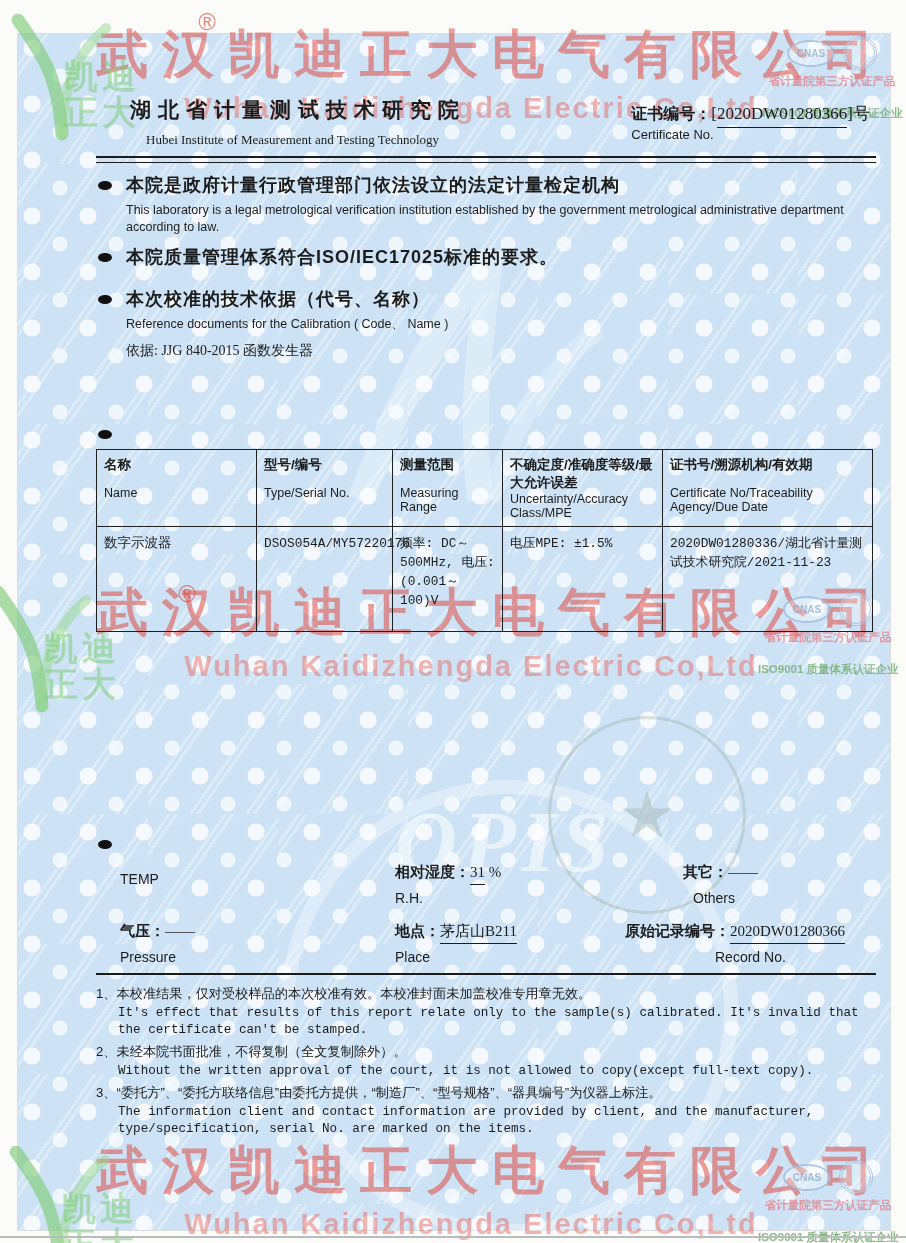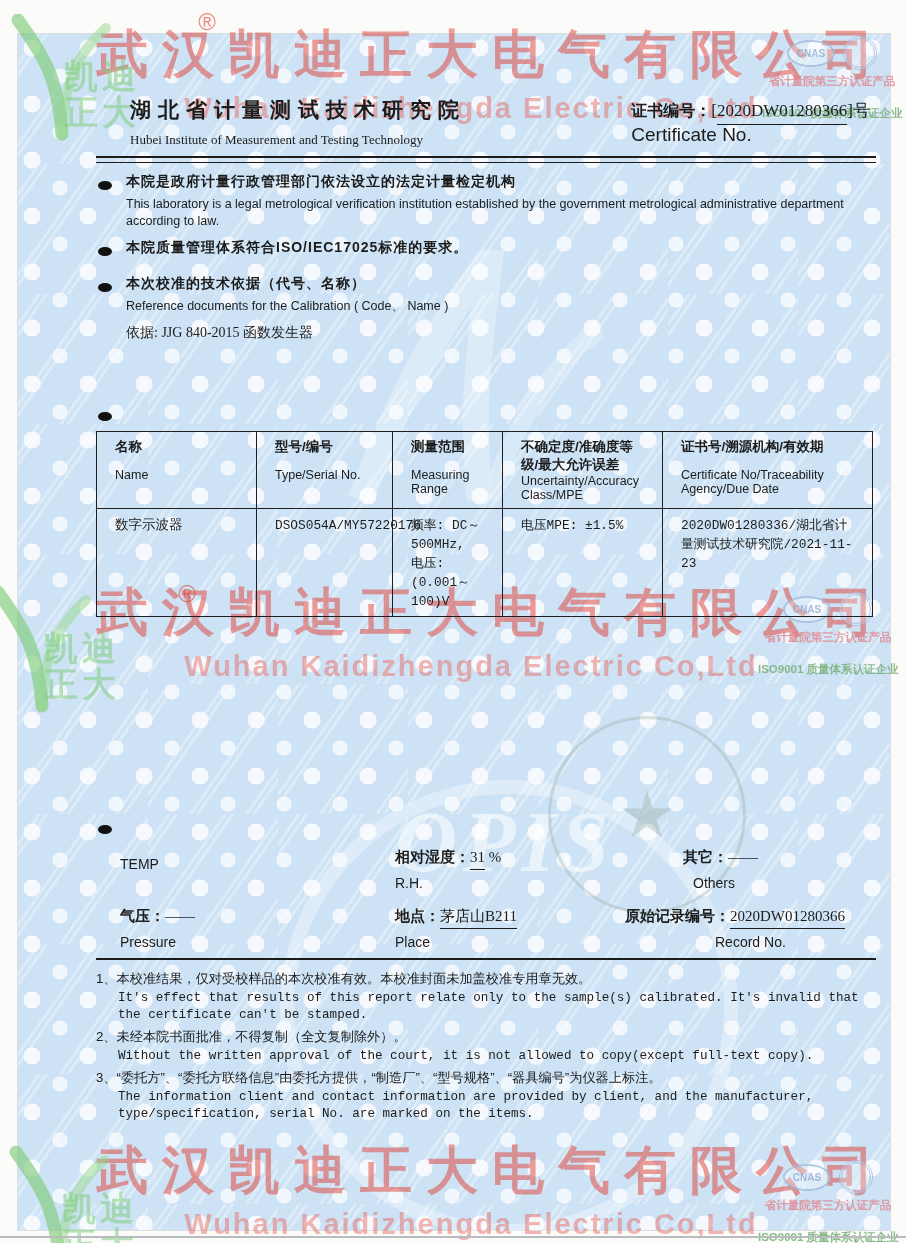--- a/index.html
+++ b/index.html
@@ -39,37 +39,37 @@
   .wm-ring{position:absolute;left:280px;top:780px;width:430px;height:430px;border:14px solid rgba(255,255,255,.33);
            border-radius:50%;}
   .wm-opis{position:absolute;left:395px;top:792px;font-size:86px;font-style:italic;font-weight:bold;
            color:rgba(255,255,255,.55);letter-spacing:6px;font-family:"Liberation Serif",serif;}
   .wm-swoosh{position:absolute;left:330px;top:250px;opacity:.5;}
 
   
   .content{position:absolute;left:96px;top:96px;width:780px;}
   .hdr-row{display:flex;align-items:center;padding-left:34px;}
   .inst-cn{font-size:21px;font-weight:bold;letter-spacing:7px;}
-  .inst-en{font-size:13px;font-family:"Liberation Serif",serif;margin-top:8px;}
+  .inst-en{font-size:13px;font-family:"Liberation Serif",serif;margin-top:8px;margin-left:16px;}
   .cert-block{margin-left:auto;padding-right:6px;}
   .cert-line{font-size:16px;font-weight:bold;white-space:nowrap;}
   .cert-num{font-family:"Liberation Serif",serif;font-weight:normal;font-size:17px;}
   .u{border-bottom:1.2px solid #1c1c1c;padding-bottom:4px;}
-  .cert-en{font-size:19px;margin-top:2px;font-weight:normal;}
+  .cert-en{font-size:13px;margin-top:2px;font-weight:normal;}
   .dbl-rule{margin-top:8px;height:2px;border-top:2.2px solid #1b1b1b;border-bottom:1.4px solid #1b1b1b;padding-bottom:2px;}
 
   .bullet-sec{display:flex;margin-top:10px;}
   .dot{flex:0 0 14px;width:9px;height:9px;background:#111;border-radius:50%;margin:8px 14px 0 2px;}
-  .b-cn{font-size:14px;font-weight:bold;letter-spacing:1px;}
+  .b-cn{font-size:18px;font-weight:bold;letter-spacing:1px;}
   .b-en{font-size:12.5px;margin-top:5px;line-height:17px;font-weight:normal;}
   .b-extra{font-size:14px;margin-top:9px;font-family:"Liberation Serif",serif;}
 
   table.std{border-collapse:collapse;margin-top:10px;width:776px;table-layout:fixed;}
   table.std th,table.std td{border:1.6px solid #1f1f1f;vertical-align:top;text-align:left;
-     padding:6px 18px;font-weight:normal;background:transparent;}
+     padding:6px 7px;font-weight:normal;background:transparent;}
   .h-cn{font-size:13.5px;font-weight:bold;display:block;}
   .h-en{font-size:12.5px;display:block;margin-top:12px;}
   td .cellv{font-size:12.8px;line-height:17px;font-family:"Liberation Mono","DejaVu Sans Mono",monospace;}
   td .cellcn{font-size:13.5px;font-family:"Liberation Sans",sans-serif;}
   tr.datarow td{height:92px;}
 
   .env-grid{display:grid;grid-template-columns:275px 230px 275px;margin-top:14px;padding-left:24px;}
   .env-field{font-size:15px;margin-top:0;}
   .env-label{font-weight:bold;}
   .env-value{font-family:"Liberation Serif",serif;font-size:15px;}

